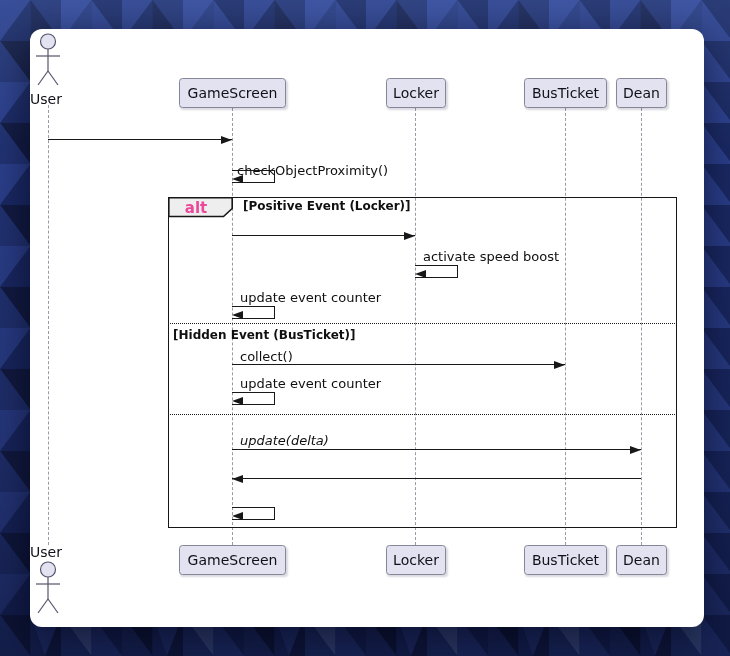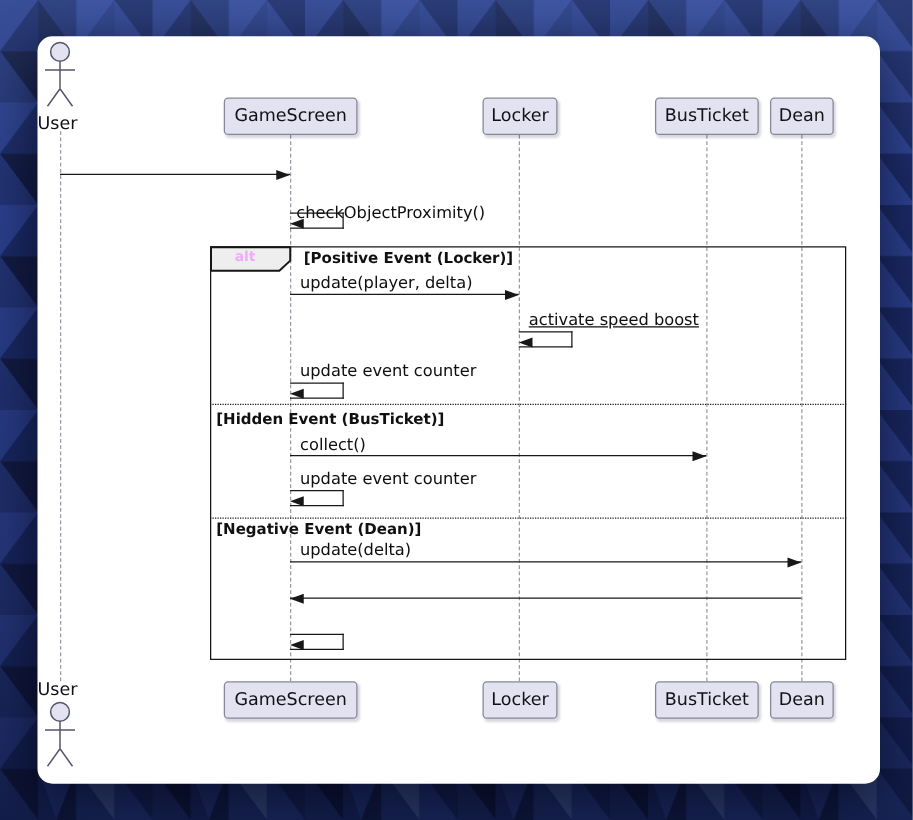--- a/index.html
+++ b/index.html
@@ -40,21 +40,21 @@
   .msg-line{height:0;border-top:1.3px solid #181818;}
   .head-r{width:0;height:0;border-top:4.5px solid transparent;border-bottom:4.5px solid transparent;
           border-left:11px solid #181818;}
   .head-l{width:0;height:0;border-top:4.5px solid transparent;border-bottom:4.5px solid transparent;
           border-right:11px solid #181818;}
   .self-loop{width:43px;height:13px;border:1.3px solid #181818;border-left:none;}
   .self-loop .head-l{left:0;top:4.2px;}
 
   .frame{border:1.7px solid #161616;background:transparent;}
   .frame-op-shape{overflow:visible;}
-  .frame-op-label{font-size:11px;font-weight:bold;color:#f0abfc;text-align:center;}
+  .frame-op-label{font-size:15px;font-weight:bold;color:#ec4899;text-align:center;}
   .section-label{font-size:12px;font-weight:bold;color:#101010;white-space:nowrap;line-height:14px;}
   .divider{height:0;border-top:1.6px dotted #1a1a1a;}
 </style>
 </head>
 <body>
 
 <svg class="wallpaper" width="730" height="656" viewBox="0 0 730 656" preserveAspectRatio="none">
   <defs>
     <pattern id="tri" width="122" height="82" patternUnits="userSpaceOnUse">
       <rect width="122" height="82" fill="#1e2e6e"></rect>
@@ -114,25 +114,24 @@
   </div>
 
   <div class="frame" style="left:168px;top:197px;width:509px;height:331px;"></div>
   <svg class="frame-op-shape" style="left:168px;top:197px;" width="66" height="21" viewBox="0 0 66 21">
     <polygon points="0.8,0.8 64.2,0.8 64.2,11.5 55.5,19.5 0.8,19.5" fill="#eeeeee" stroke="#161616" stroke-width="1.6"></polygon>
   </svg>
   <div class="frame-op-label" style="left:168px;top:199px;width:56px;">alt</div>
 
   <div class="section-label" style="left:243px;top:199px;">[Positive Event (Locker)]</div>
 
-  <div class="msg-label" style="left:240px;top:219px;">update(player, delta)</div>
   <div class="msg-line" style="left:232px;top:235px;width:183px;"></div>
   <div class="head-r" style="left:404px;top:232px;"></div>
 
-  <div class="msg-label" style="left:423px;top:249px;text-decoration:underline;">activate speed boost</div>
+  <div class="msg-label" style="left:423px;top:249px;">activate speed boost</div>
   <div class="self-loop" style="left:415px;top:265px;">
     <div class="head-l"></div>
   </div>
 
   <div class="msg-label" style="left:240px;top:290px;">update event counter</div>
   <div class="self-loop" style="left:231.5px;top:306px;">
     <div class="head-l"></div>
   </div>
 
   <div class="divider" style="left:168px;top:323px;width:509px;"></div>
@@ -141,23 +140,22 @@
   <div class="msg-label" style="left:240px;top:349px;">collect()</div>
   <div class="msg-line" style="left:232px;top:364px;width:333px;"></div>
   <div class="head-r" style="left:554px;top:361px;"></div>
 
   <div class="msg-label" style="left:240px;top:376px;">update event counter</div>
   <div class="self-loop" style="left:231.5px;top:392px;">
     <div class="head-l"></div>
   </div>
 
   <div class="divider" style="left:168px;top:414px;width:509px;"></div>
-  <div class="section-label" style="left:173px;top:416px;">[Negative Event (Dean)]</div>
 
-  <div class="msg-label" style="left:240px;top:433px;">update(delta)</div>
+  <div class="msg-label" style="left:240px;top:433px;font-style:italic;">update(delta)</div>
   <div class="msg-line" style="left:232px;top:449px;width:409px;"></div>
   <div class="head-r" style="left:630px;top:446px;"></div>
 
   <div class="msg-line" style="left:232px;top:478px;width:409px;"></div>
   <div class="head-l" style="left:232px;top:475px;"></div>
 
   <div class="self-loop" style="left:231.5px;top:507px;">
     <div class="head-l"></div>
   </div>
 

